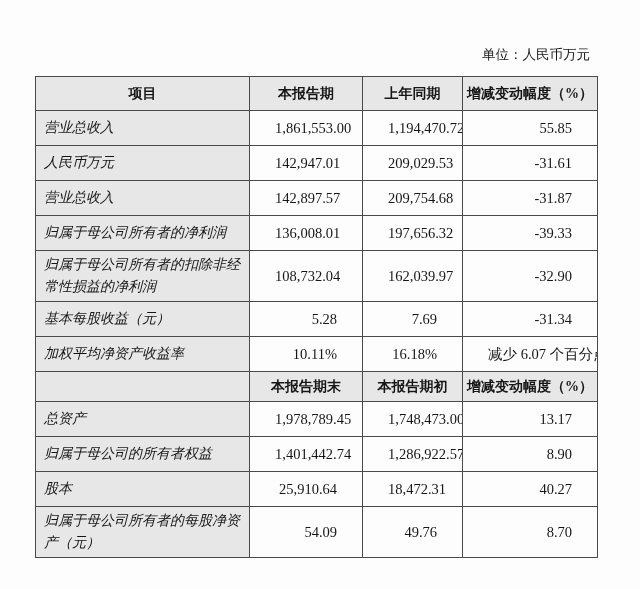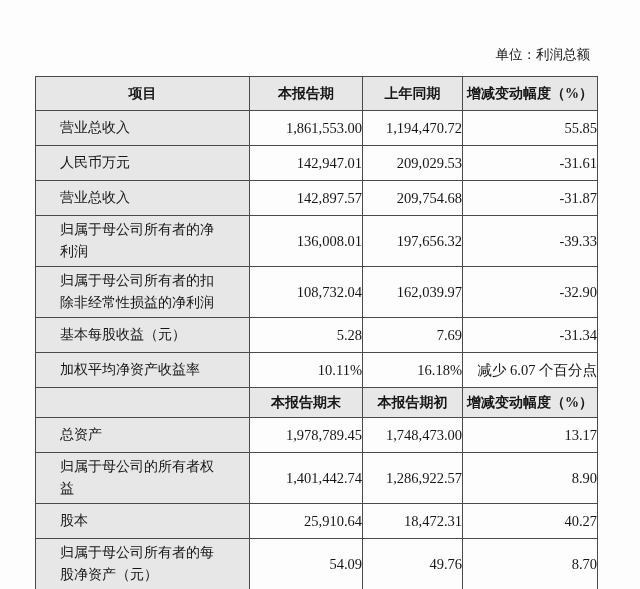--- a/index.html
+++ b/index.html
@@ -31,42 +31,42 @@
     border:1px solid #4a4a4a;
     font-size:14px; vertical-align:middle;
     overflow:hidden;
   }
   .fin th {
     background:#e7e7e7; font-weight:700; text-align:center;
     padding:2px 0;
   }
   .fin td.item {
     background:#e7e7e7; text-align:left;
-    padding:3px 24px; line-height:22px;
+    padding:3px 8px; line-height:22px;font-style:italic;
   }
   .fin td.num {
     background:#fdfdfd; text-align:right;
-    padding:3px 0; font-size:14.5px; white-space:nowrap;
+    padding:3px 25px; font-size:14.5px; white-space:nowrap;
   }
   tr.h1 { height:34px; }
   tr.h2 { height:30px; }
   tr.r  { height:35px; }
   tr.r-tall  { height:50px;margin-top:28px; }
   tr.r-tall2 { height:48px; }
   .note {
     position:absolute; left:67px; top:552px;
     font-size:14px; white-space:nowrap; letter-spacing:0.2px;
   }
 </style>
 </head>
 <body>
 
 <div class="page">
 
-  <div class="unit">单位：利润总额</div>
+  <div class="unit">单位：人民币万元</div>
 
   <table class="fin">
     <colgroup>
       <col style="width:214px">
         <col style="width:113px">
         <col style="width:100px">
         <col style="width:135px">
     </colgroup>
 
     <tbody>

